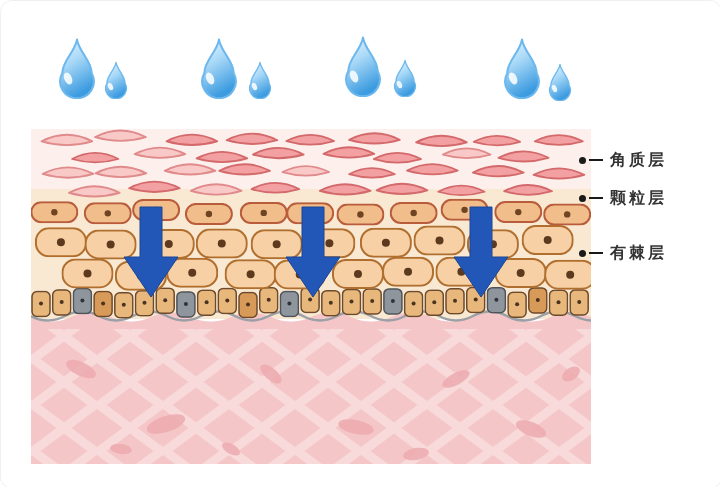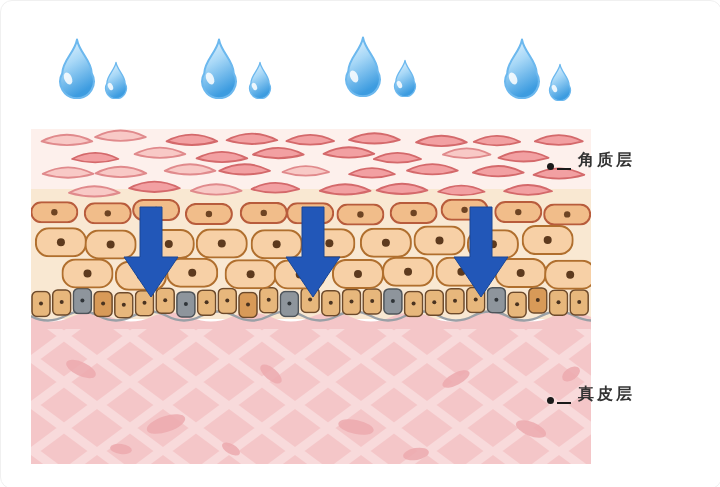--- a/index.html
+++ b/index.html
@@ -8,22 +8,22 @@
     width:720px;height:487px;
     background:#ffffff;
     border:1px solid #f0f0f0;
     border-radius:12px;
     overflow:hidden;
     font-family:"Liberation Sans", sans-serif;
   }
   #drops-svg{position:absolute;left:0;top:8px;}
   #skin-svg{position:absolute;left:30px;top:128px;}
   .label-row{
-    position:absolute;left:546px;
-    display:flex;align-items:flex-end;height:20px;
+    position:absolute;left:578px;
+    display:flex;align-items:center;height:20px;
   }
   .label-row .dot{
     width:7px;height:7px;border-radius:50%;
     background:#1a1a1a;flex:0 0 auto;
   }
   .label-row .line{
     width:14px;height:2px;background:#1a1a1a;
     margin:0 7px 0 3px;flex:0 0 auto;
   }
   .label-row .txt{
@@ -219,19 +219,24 @@
         <path d="M271 78 h22 v50 h16 l-27 40 l-27 -40 h16 z" fill="#2257B8" stroke="#1A4694" stroke-width="1" stroke-linejoin="round"></path>
         <path d="M439 78 h22 v50 h16 l-27 40 l-27 -40 h16 z" fill="#2257B8" stroke="#1A4694" stroke-width="1" stroke-linejoin="round"></path>
       </g>
   </svg>
 
   <div class="label-row" style="top:149px">
     <span class="dot"></span>
     <span class="line"></span>
     <span class="txt">角质层</span>
   </div>
-  <div class="label-row" style="top:383px">
+  <div class="label-row" style="top:187px">
     <span class="dot"></span>
     <span class="line"></span>
-    <span class="txt">真皮层</span>
+    <span class="txt">颗粒层</span>
   </div>
+  <div class="label-row" style="top:242px">
+    <span class="dot"></span>
+    <span class="line"></span>
+    <span class="txt">有棘层</span>
+  </div>
 
 </div>
 
 </body></html>

